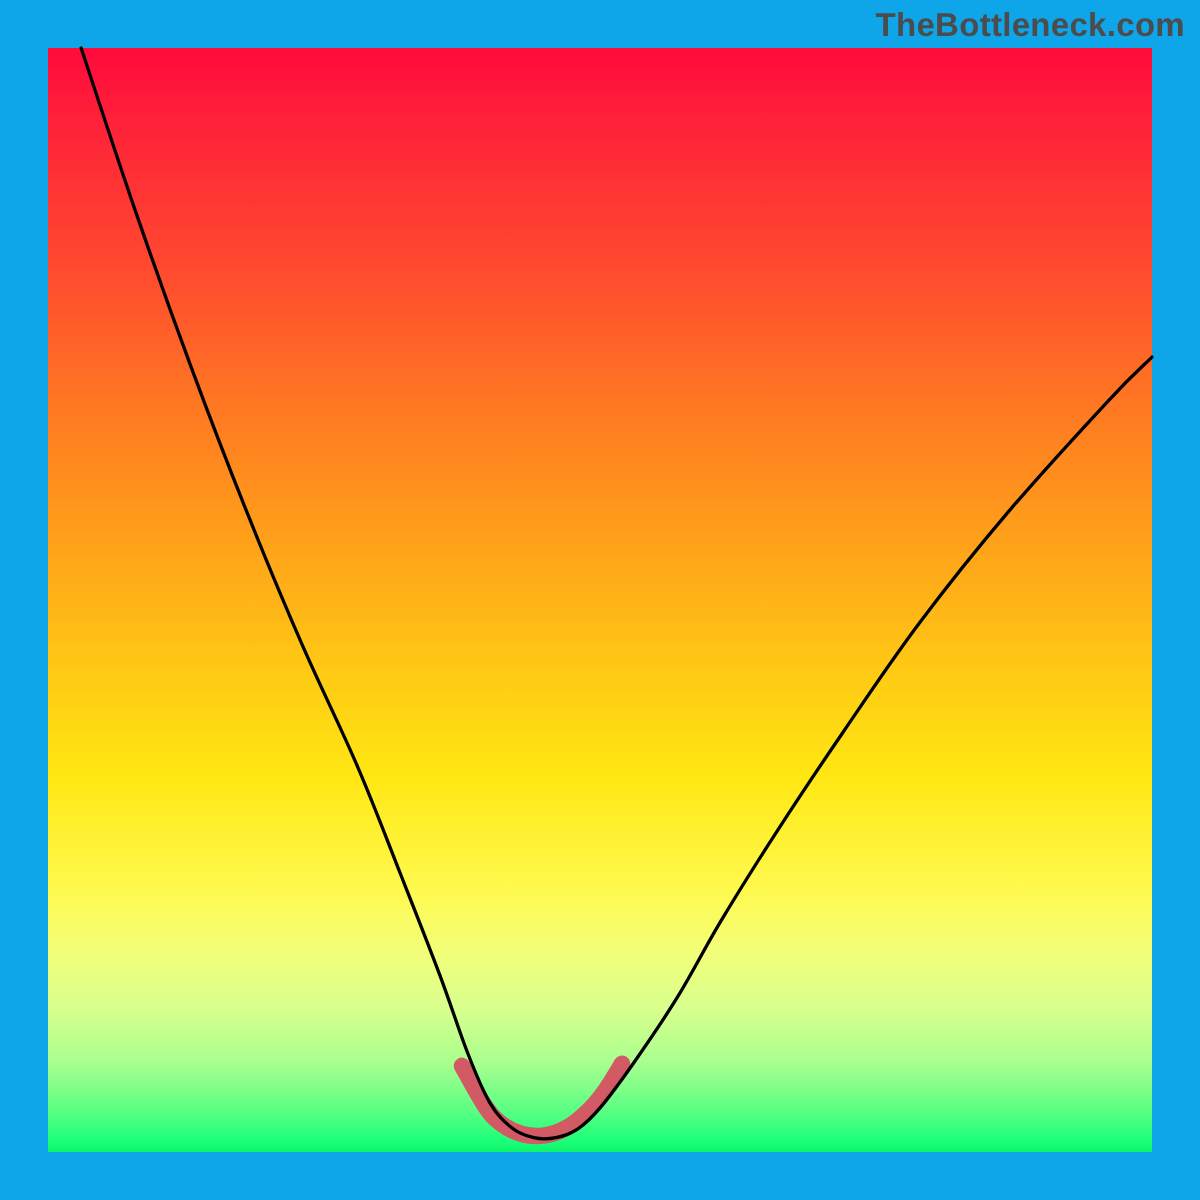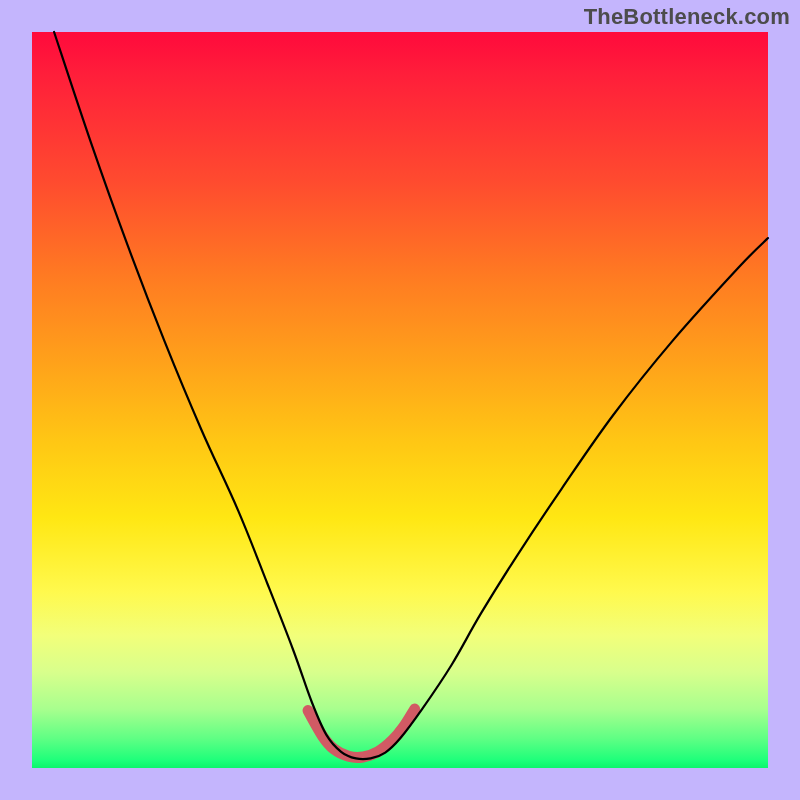--- a/index.html
+++ b/index.html
@@ -10,21 +10,21 @@
     background: #000;
     overflow: hidden;
     font-family: Arial, Helvetica, sans-serif;
   }
   .frame {
     position: absolute;
     left: 0;
     top: 0;
     width: 800px;
     height: 800px;
-    background: #c4b5fd;
+    background: #0ea5e9;
   }
   .plot {
     position: absolute;
     left: 32px;
     top: 32px;
     width: 736px;
     height: 736px;
     
     background: linear-gradient(
       to bottom,

